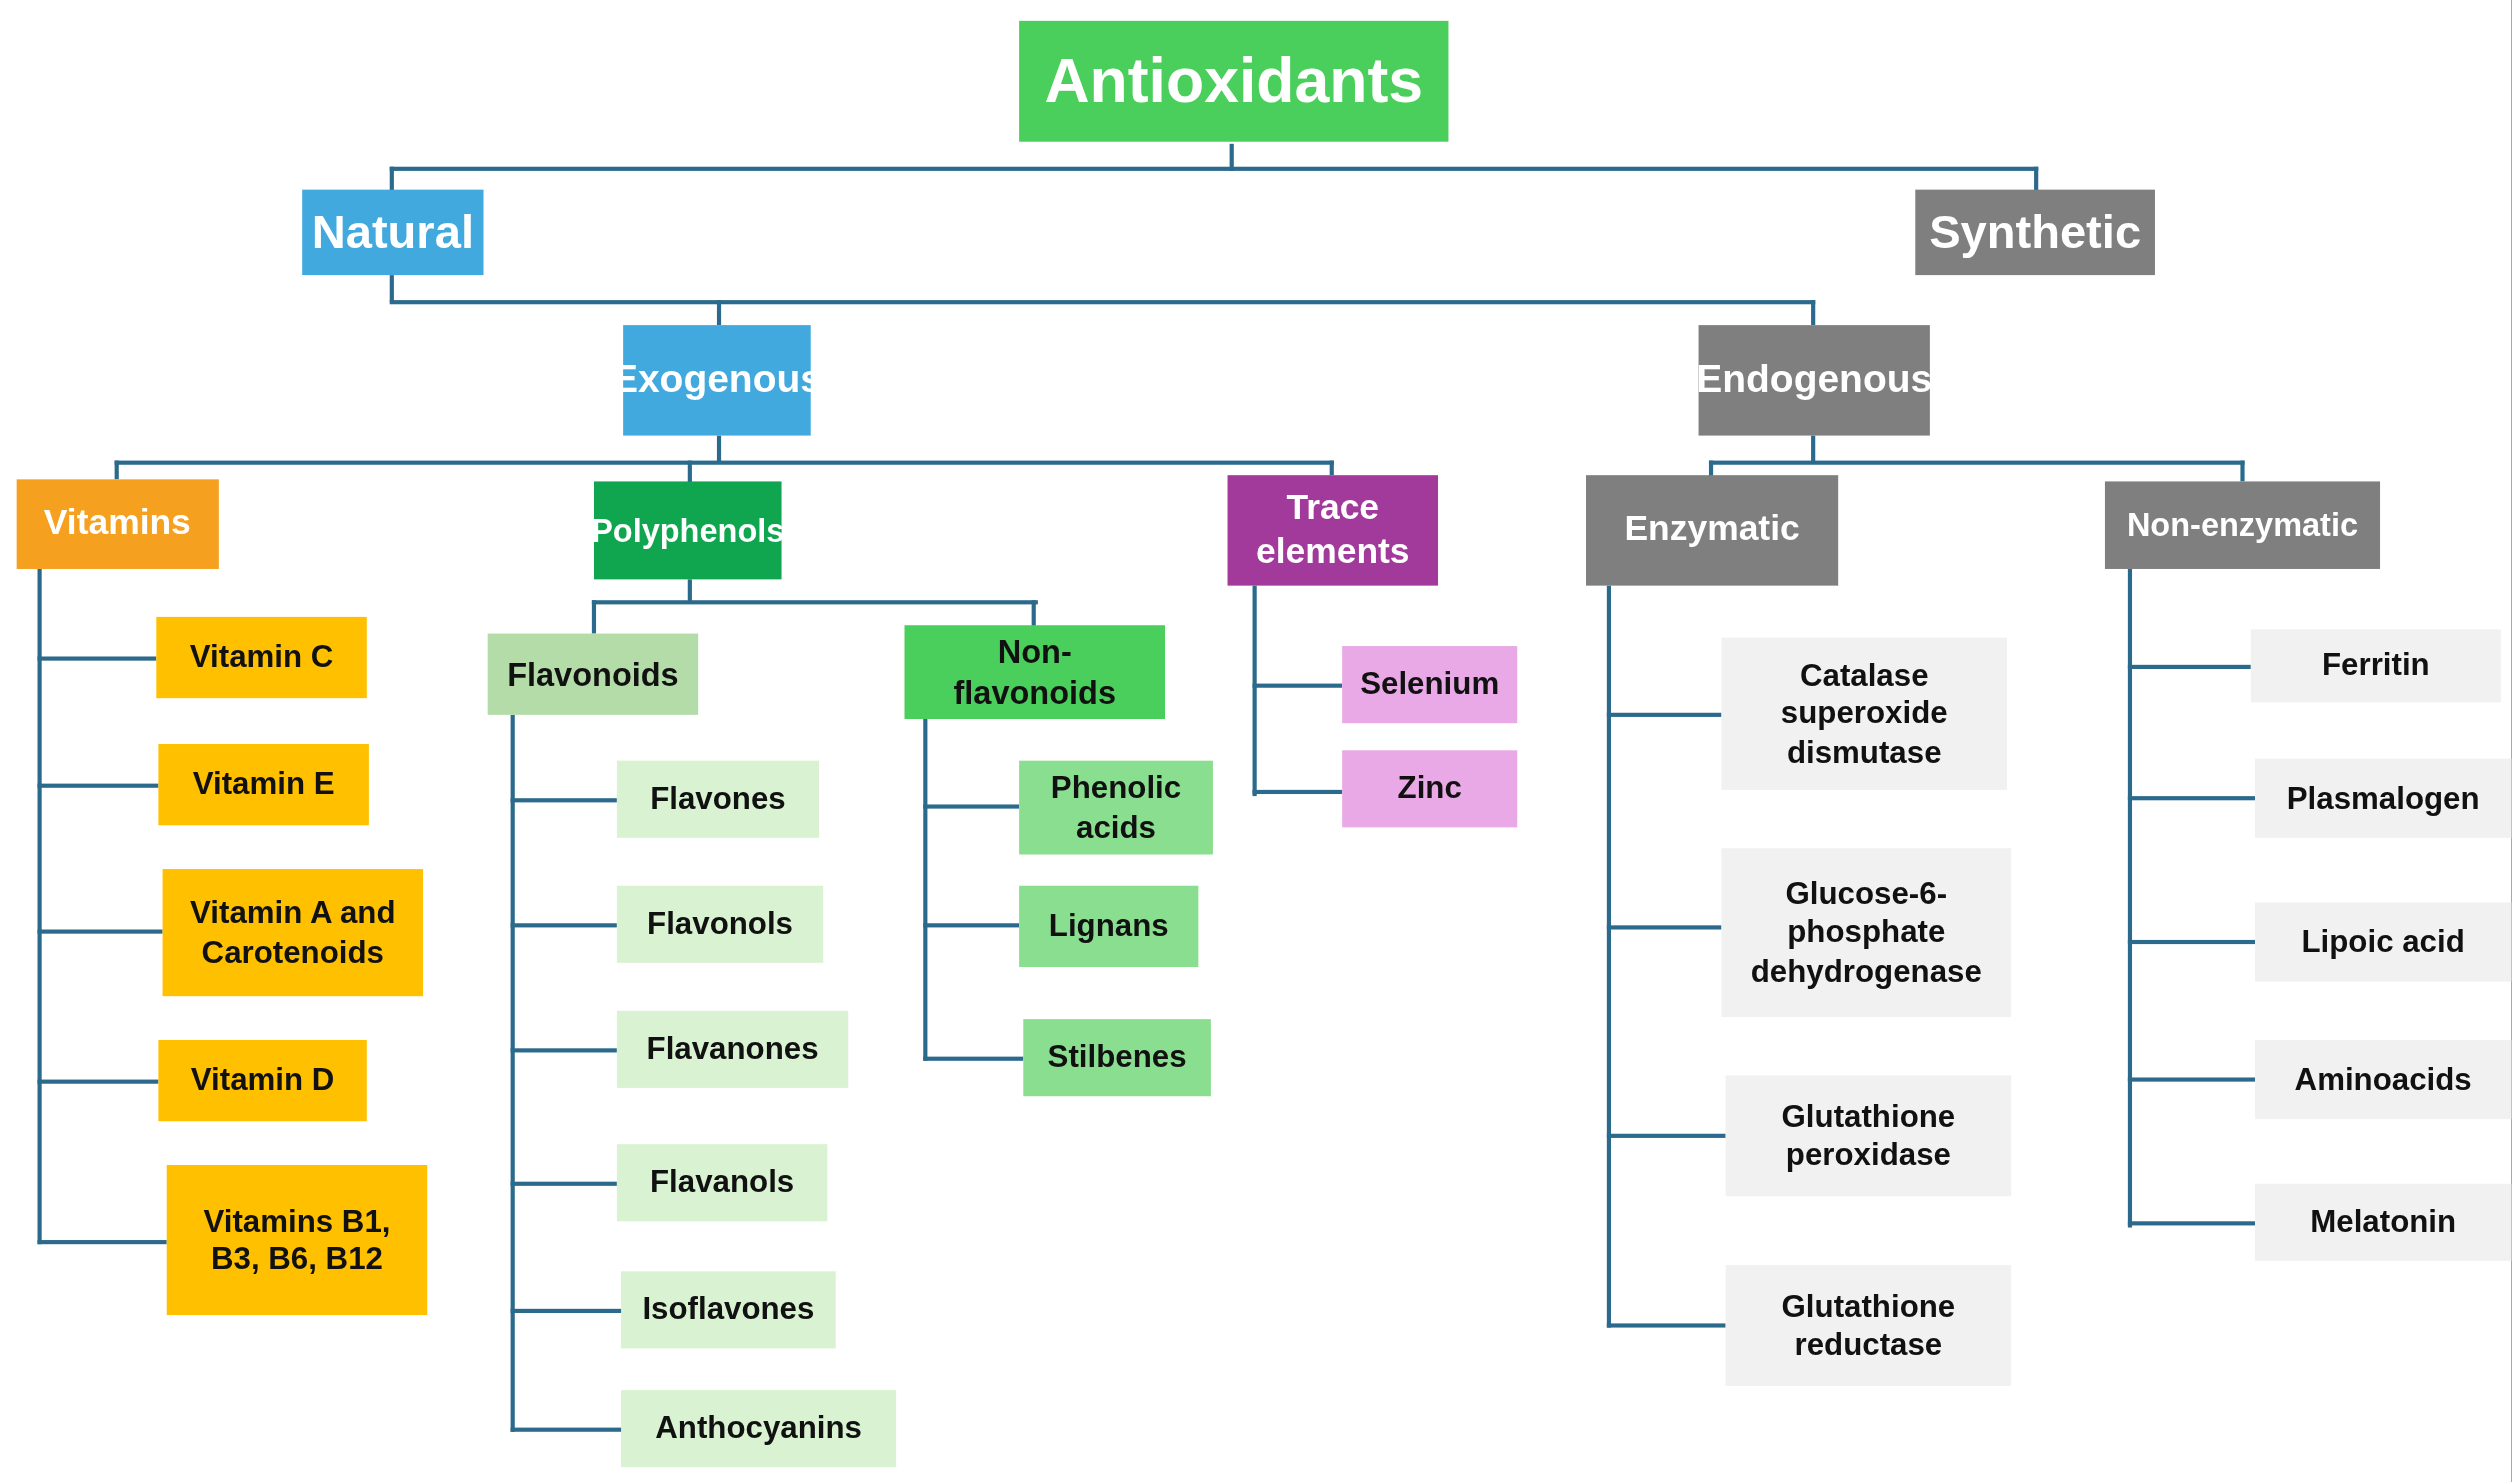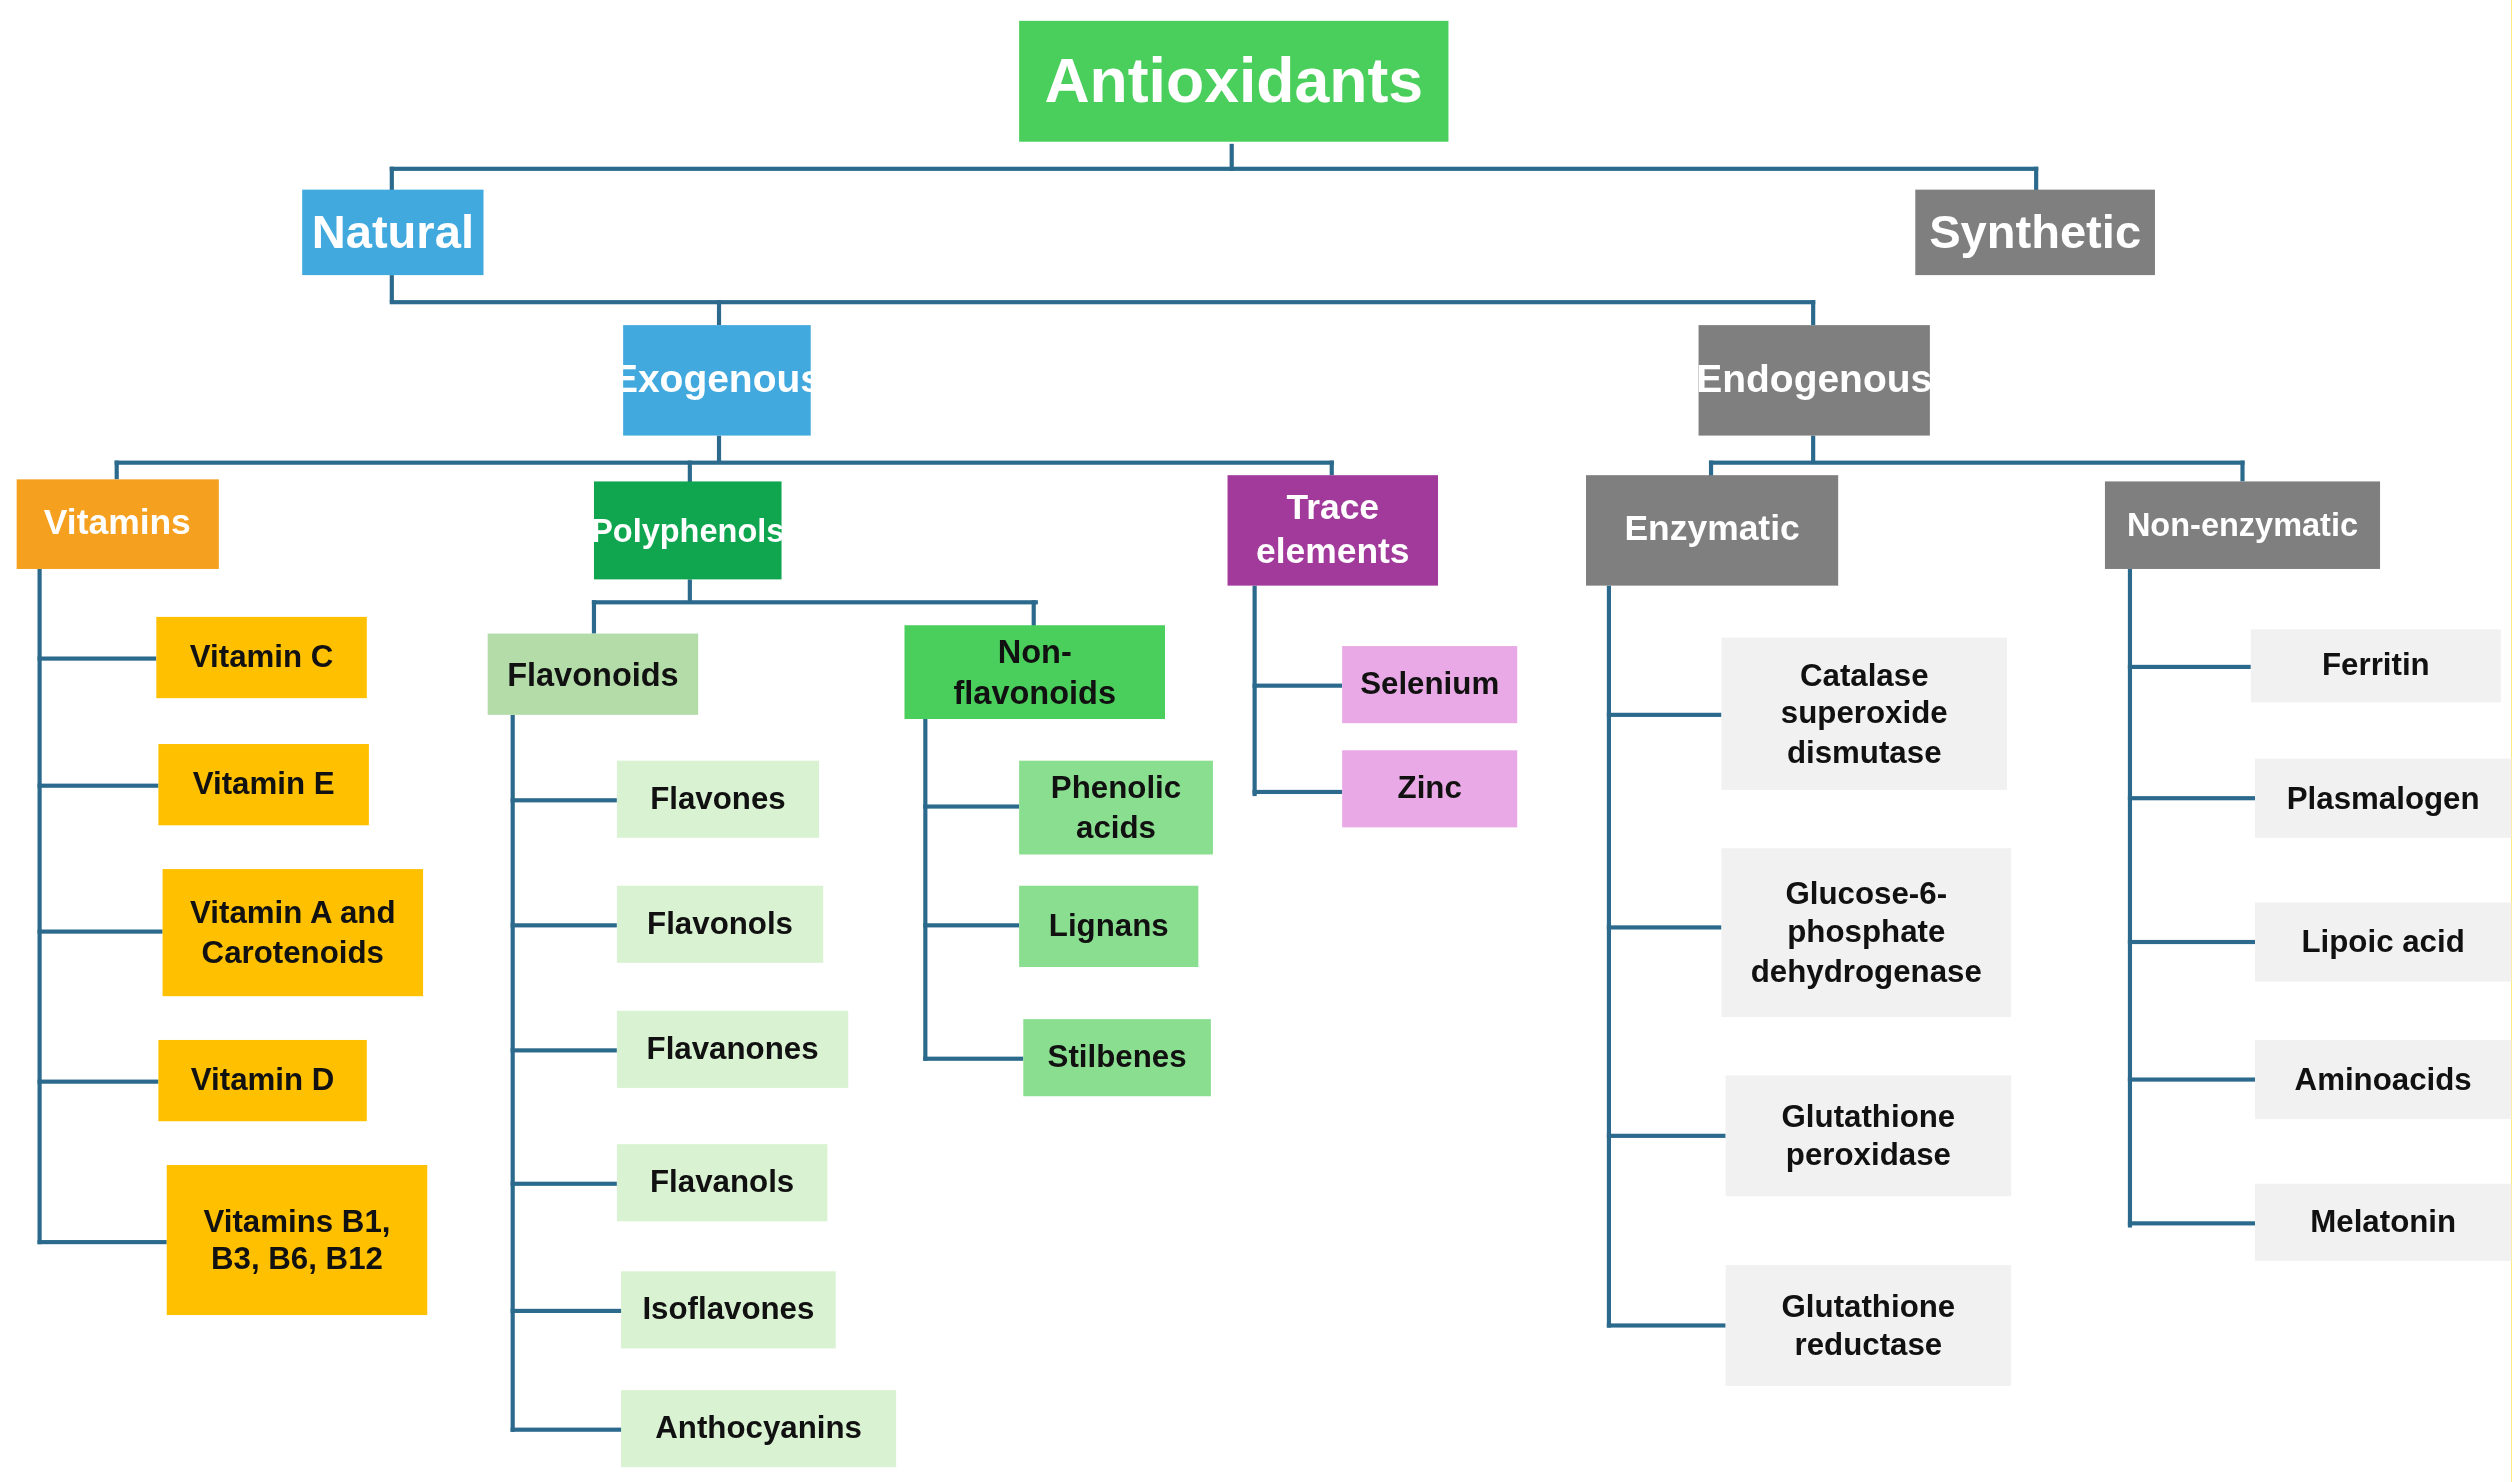--- a/index.html
+++ b/index.html
@@ -1,17 +1,17 @@
 <!DOCTYPE html>
 <html style="--line: #2b6a8c;font-size:12.5px"><head>
 <meta charset="utf-8">
 <title>Antioxidants</title>
 <style>
   html,body{margin:0;padding:0;background:#ffffff;}
-  .viewport{width:2512px;height:1482px;overflow:hidden;background:#fde047;}
+  .viewport{width:2512px;height:1482px;overflow:hidden;background:#8b5cf6;}
   .stage{position:relative;width:1205px;height:741px;background:#ffffff;
          transform:scale(2.0841);transform-origin:0 0;
          font-family:"Liberation Sans", sans-serif;}
   .box{position:absolute;display:flex;align-items:center;justify-content:center;
        text-align:center;font-weight:bold;line-height:1.22;padding:1.6px 4.7px;
        box-sizing:border-box;}
   .wtxt{color:#ffffff;}
   .btxt{color:#111111;}
   .cl{position:absolute;background:var(--line,#2b6a8c);}
   .ch{height:2.3px;}

